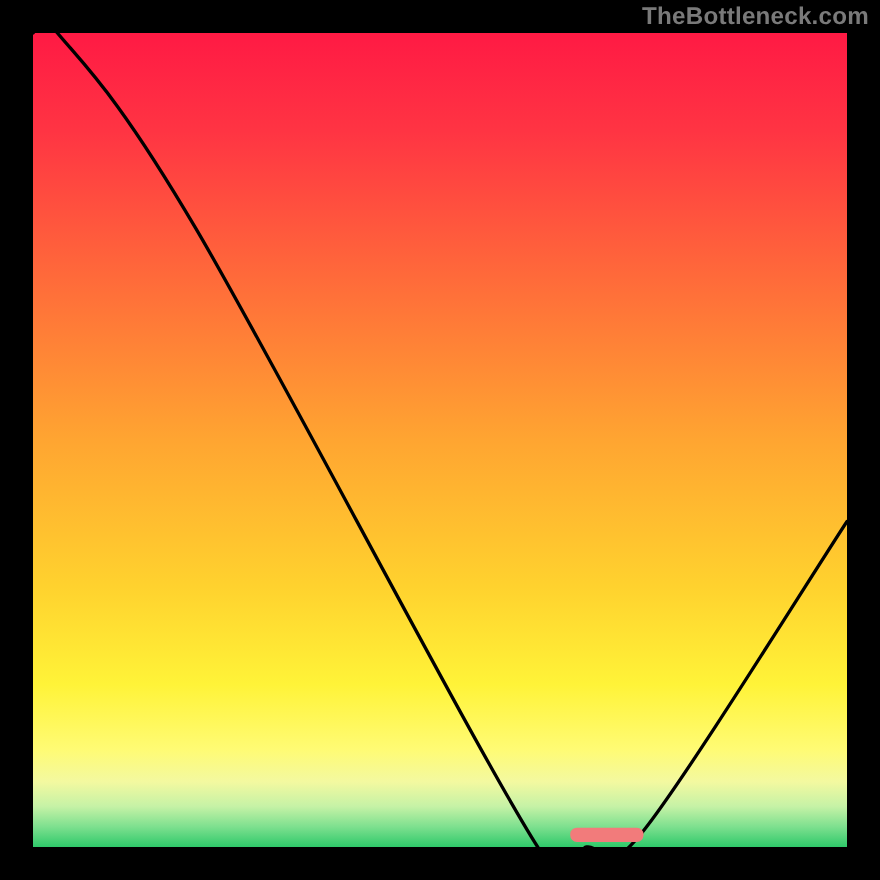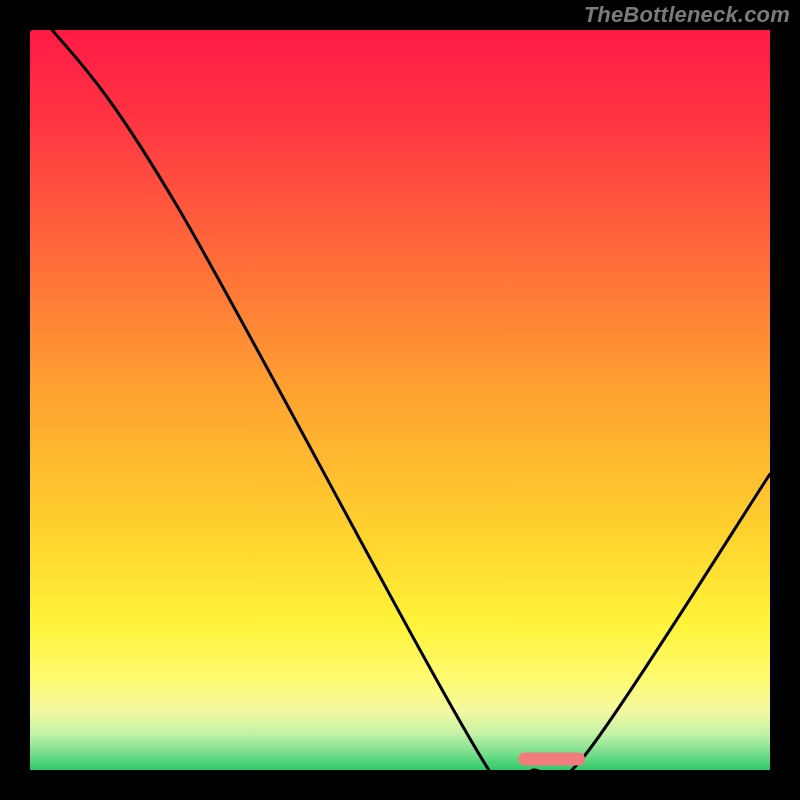--- a/index.html
+++ b/index.html
@@ -19,21 +19,20 @@
   .watermark {
     position: absolute;
     top: 2px;
     right: 10px;
     font-family: Arial, Helvetica, sans-serif;
     font-size: 22px;
     font-weight: 600;
     color: #7a7a7a;
     letter-spacing: 0.2px;
     z-index: 20;
-    font-style: italic;
   }
   .plot-area {
     position: absolute;
     left: 30px;
     top: 30px;
     width: 740px;
     height: 740px;
     overflow: hidden;
     z-index: 10;
   }

